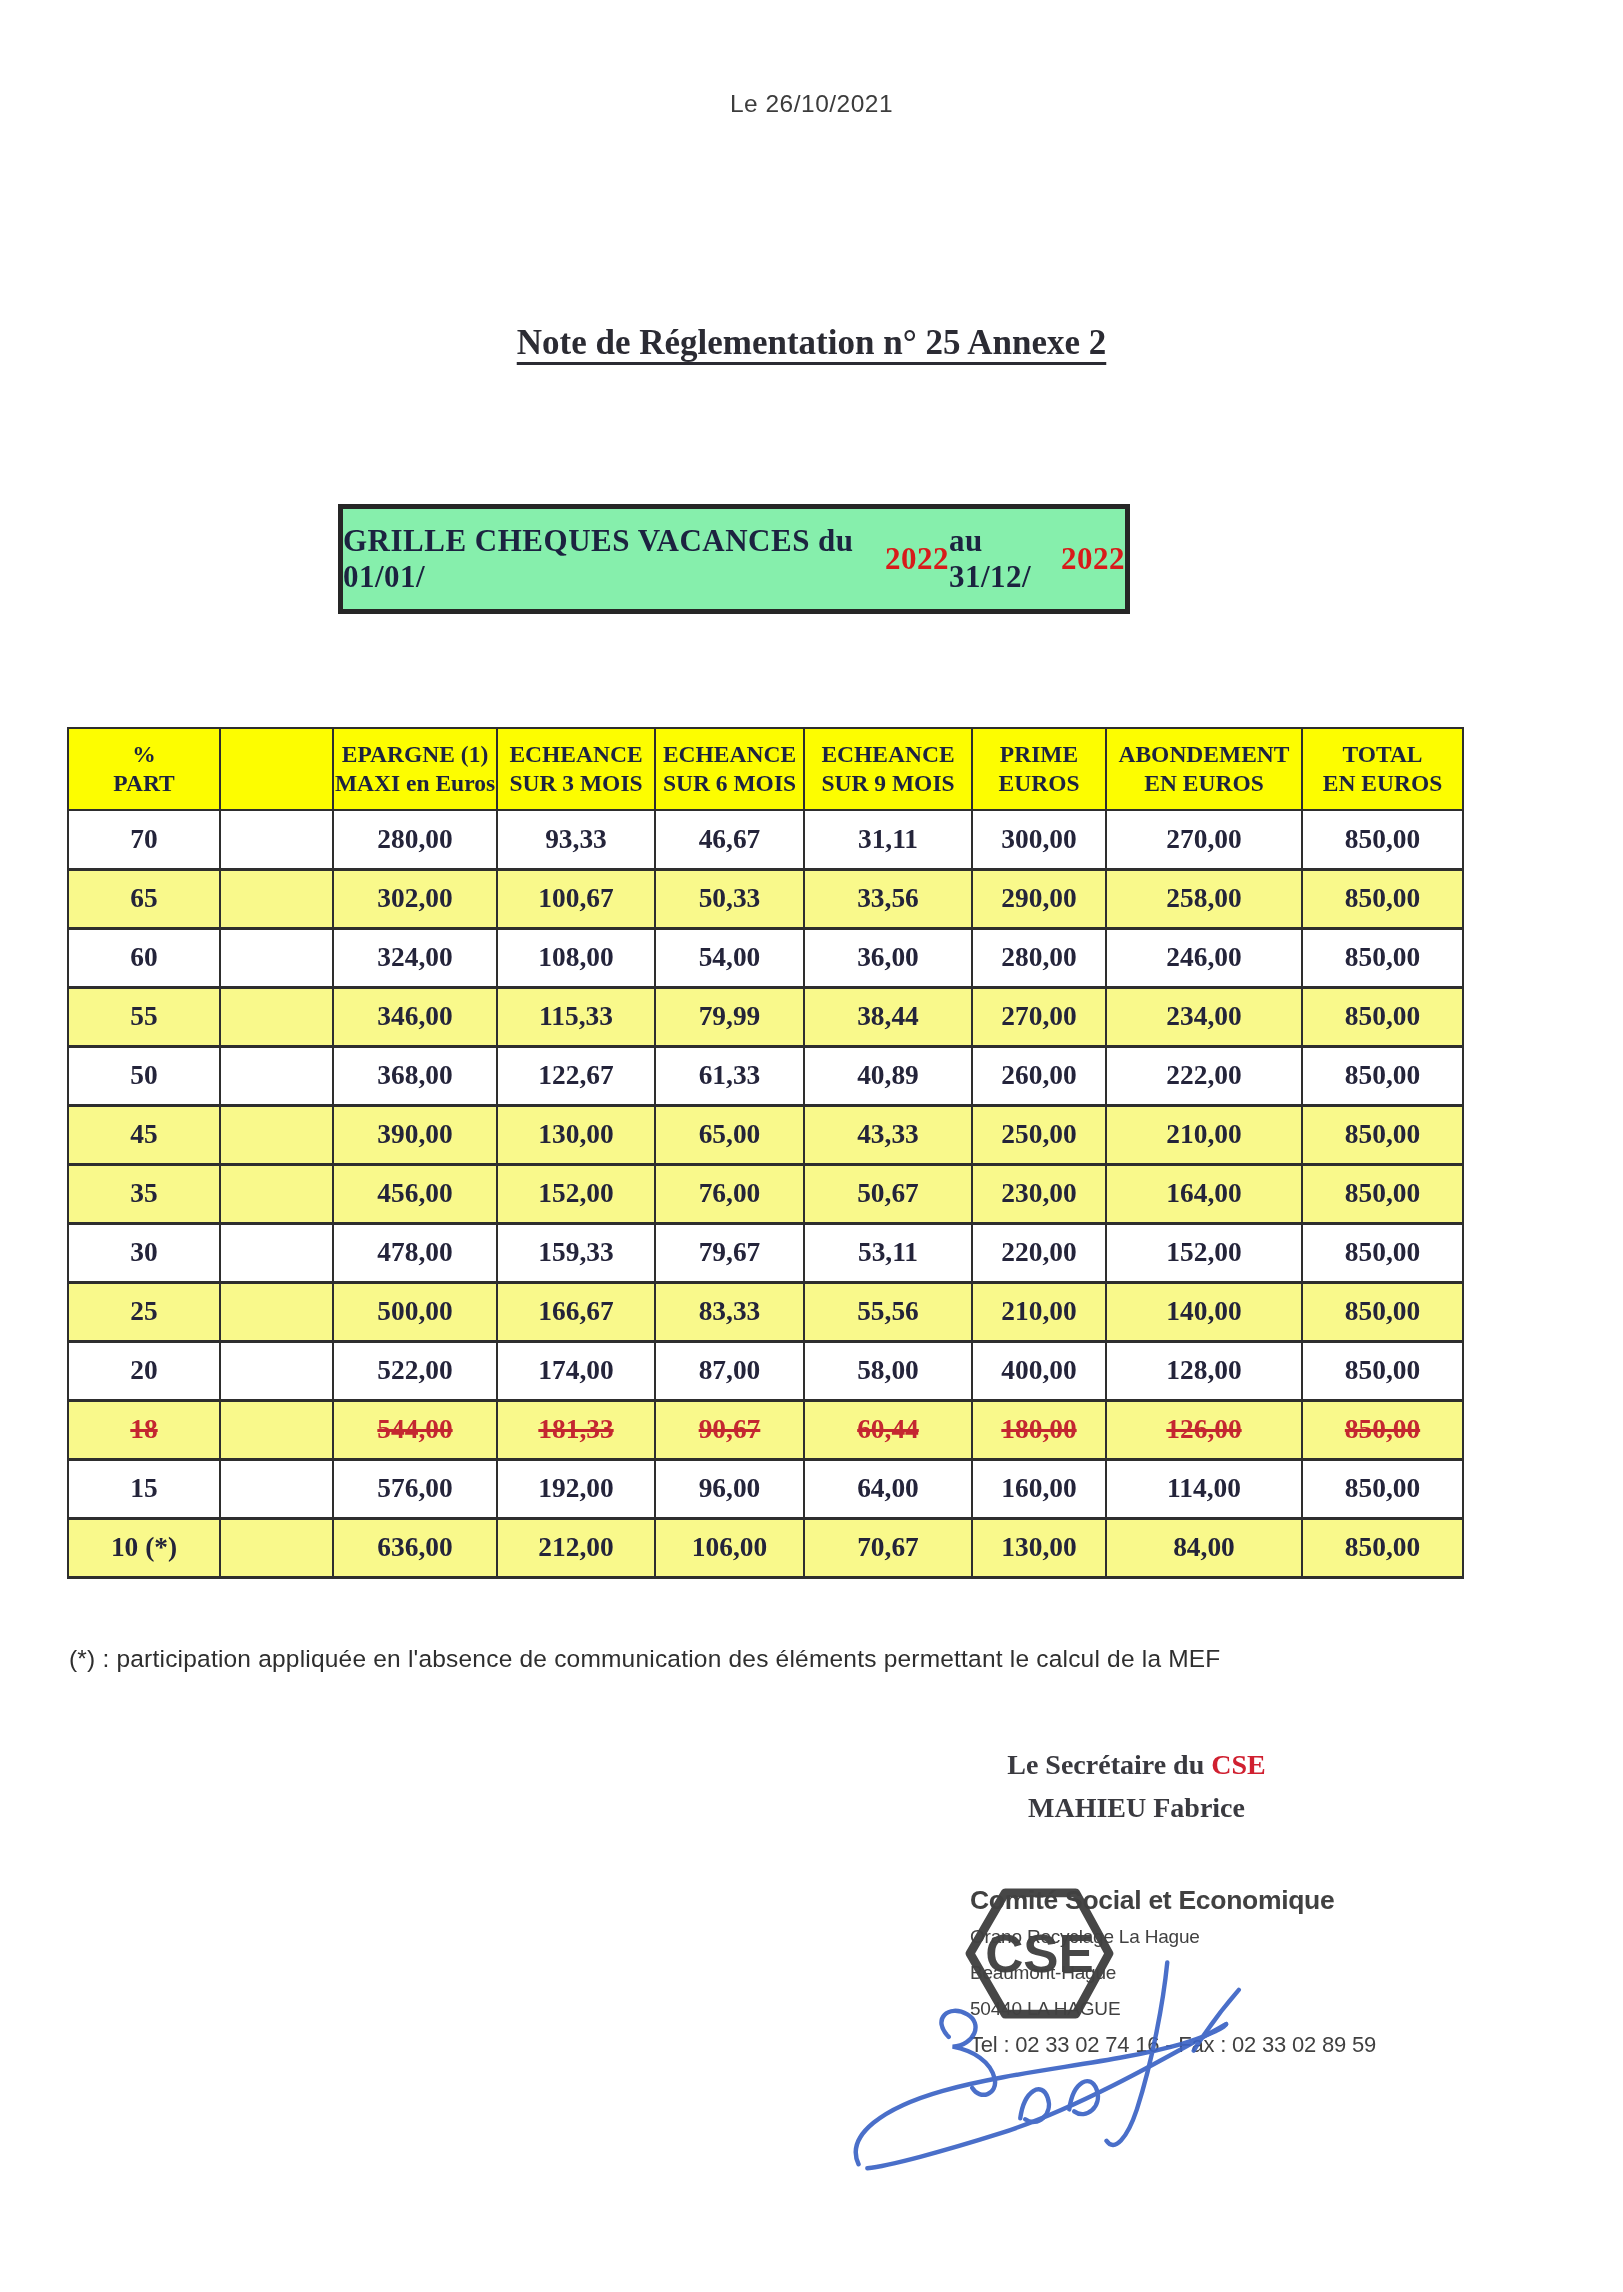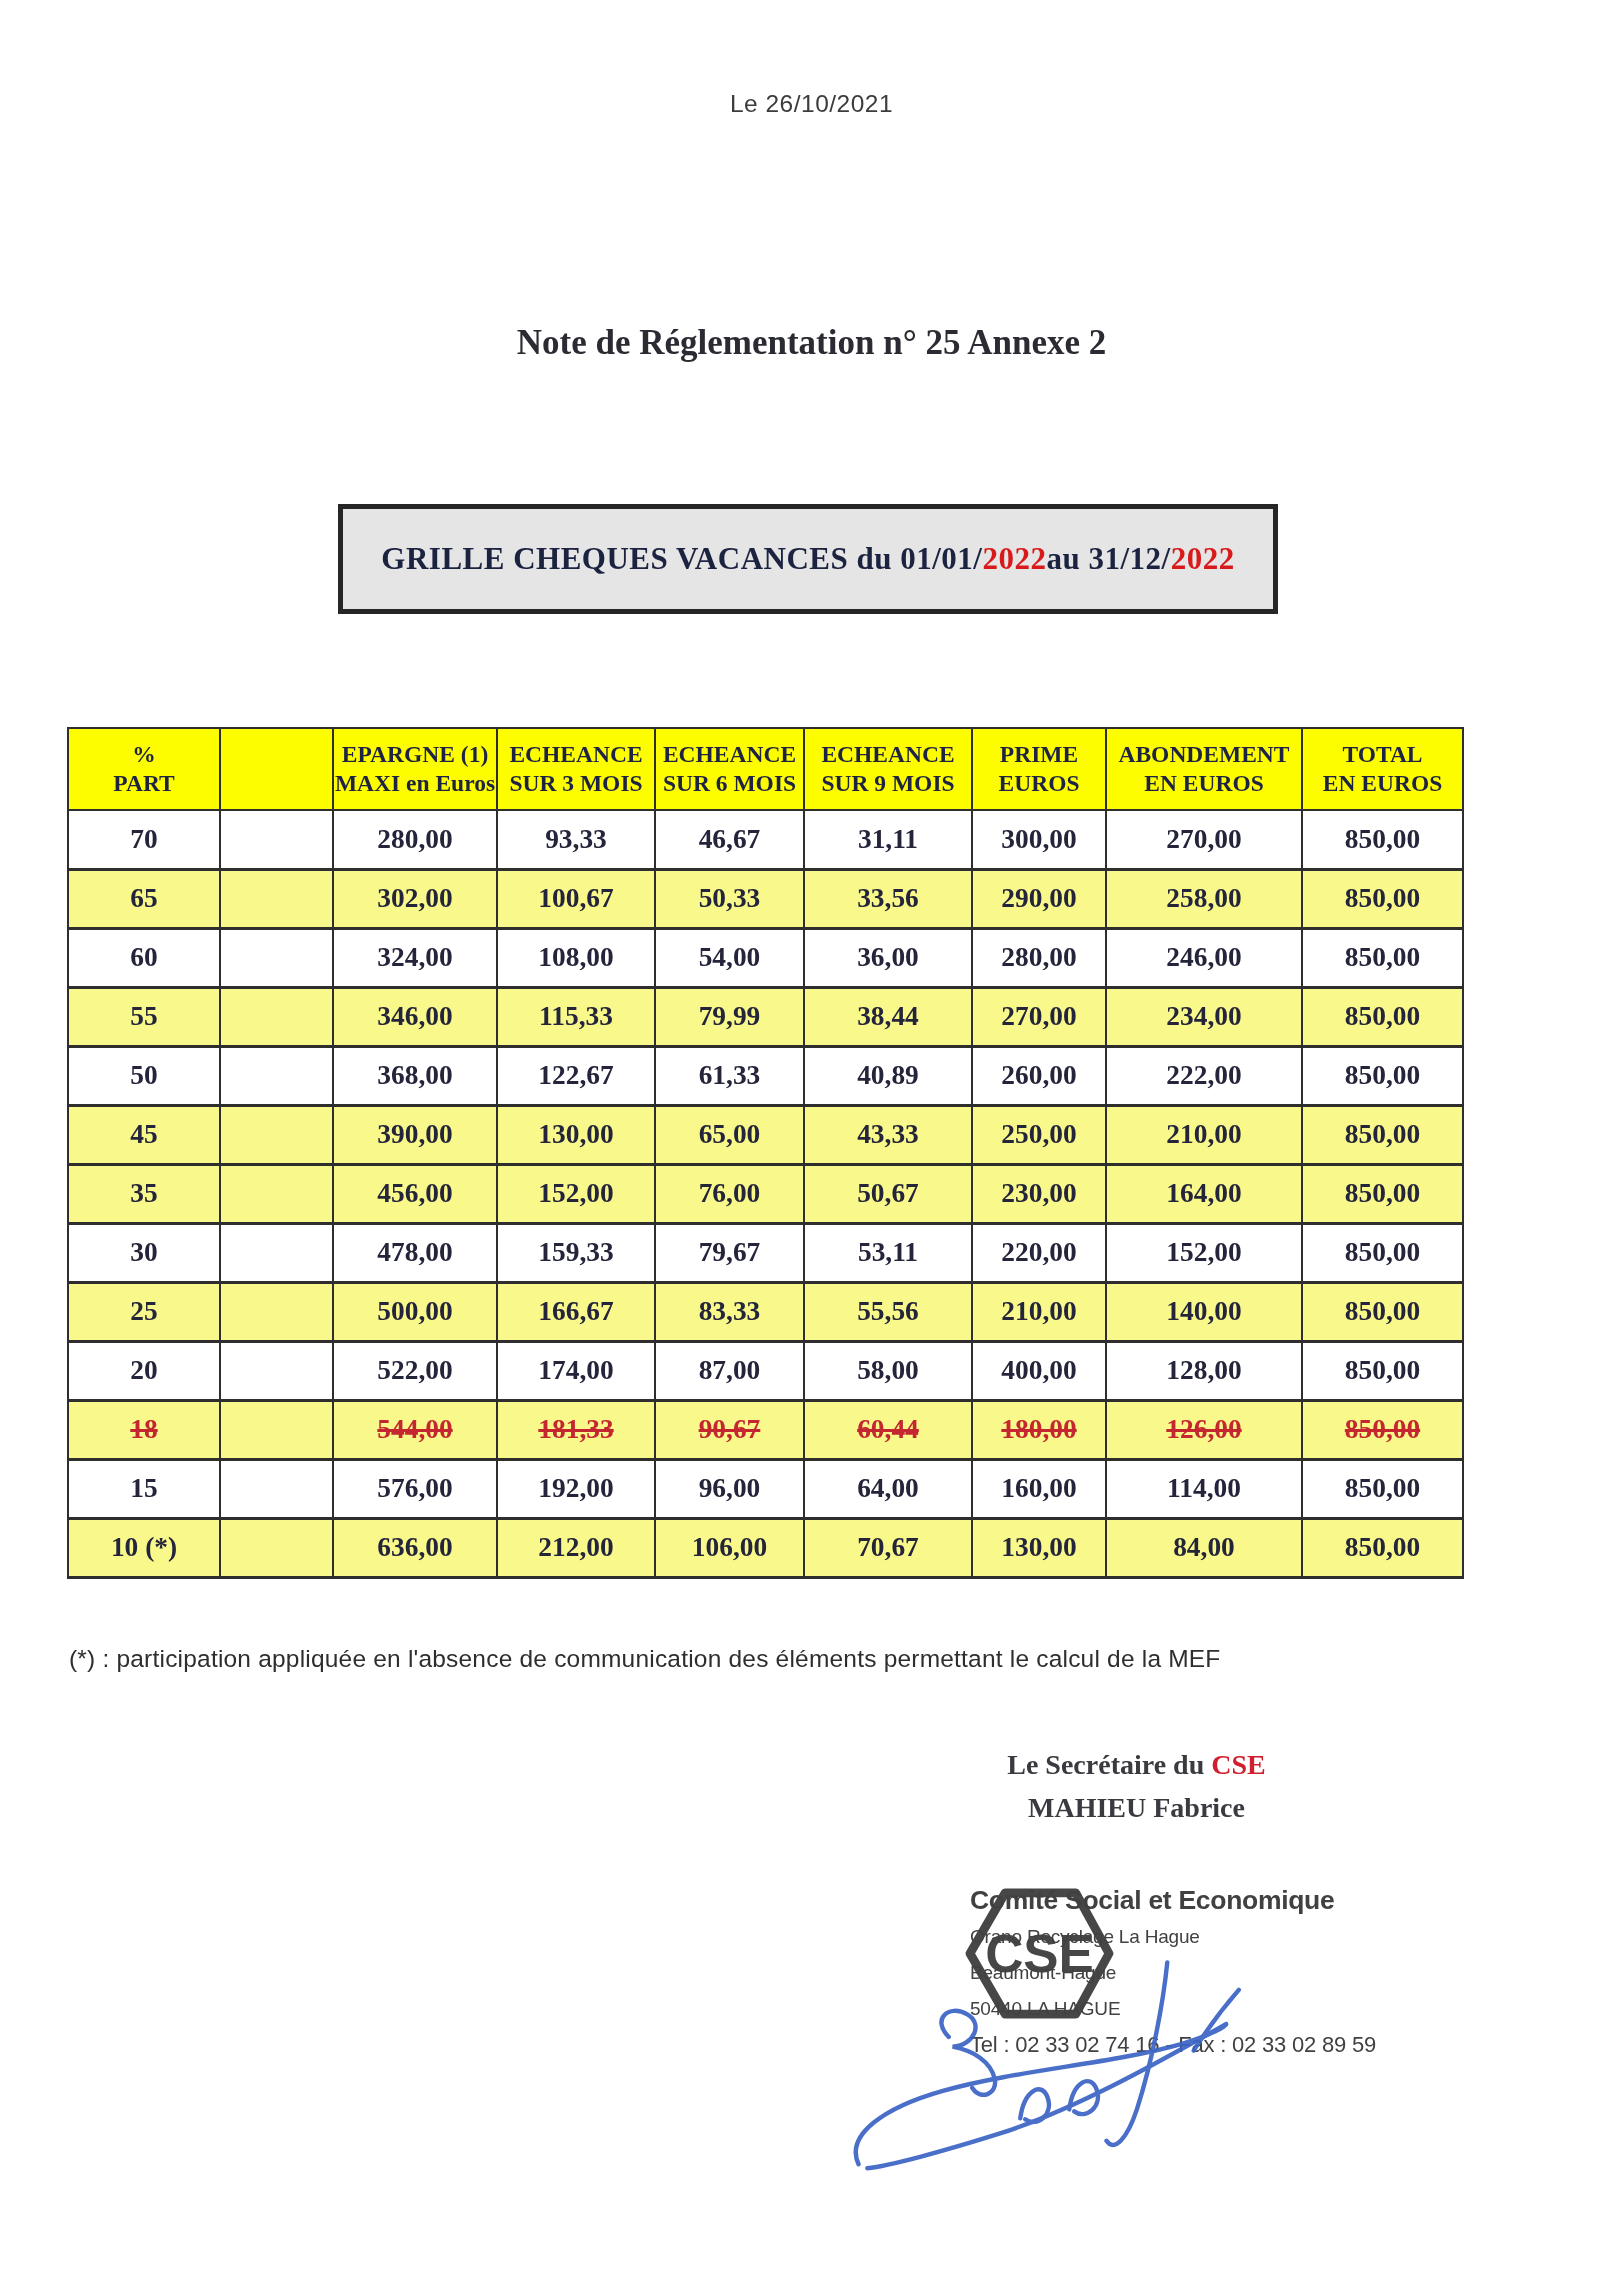--- a/index.html
+++ b/index.html
@@ -17,28 +17,29 @@
     text-align: center;
     font-size: 24.5px; color: #3c3c3c;
     letter-spacing: 0.5px;
   }
 
   .page-title {
     position: absolute; top: 323px; left: 0; width: 1623px;
     text-align: center;
     font-family: "Liberation Serif", "DejaVu Serif", serif;
     font-weight: bold; font-size: 35px; color: #2b2b33;
+    text-decoration: underline;
     text-decoration-thickness: 2.9px;
     text-underline-offset: 7.8px;
   }
 
   .banner {
     position: absolute; top: 504px; left: 338px;
-    width: 940px; height: 110px;
-    background: #e5e5e5;
+    width: 792px; height: 110px;
+    background: #86efac;
     border: 5.9px solid #262626;
     display: flex; align-items: center; justify-content: center;
     font-family: "Liberation Serif", "DejaVu Serif", serif;
     font-weight: bold; font-size: 31px; color: #1c2340;
     letter-spacing: 0.5px;
   }
   .banner .red-year { color: #d81a1a; }
 
   table.grid {
     position: absolute; top: 727px; left: 67px;

